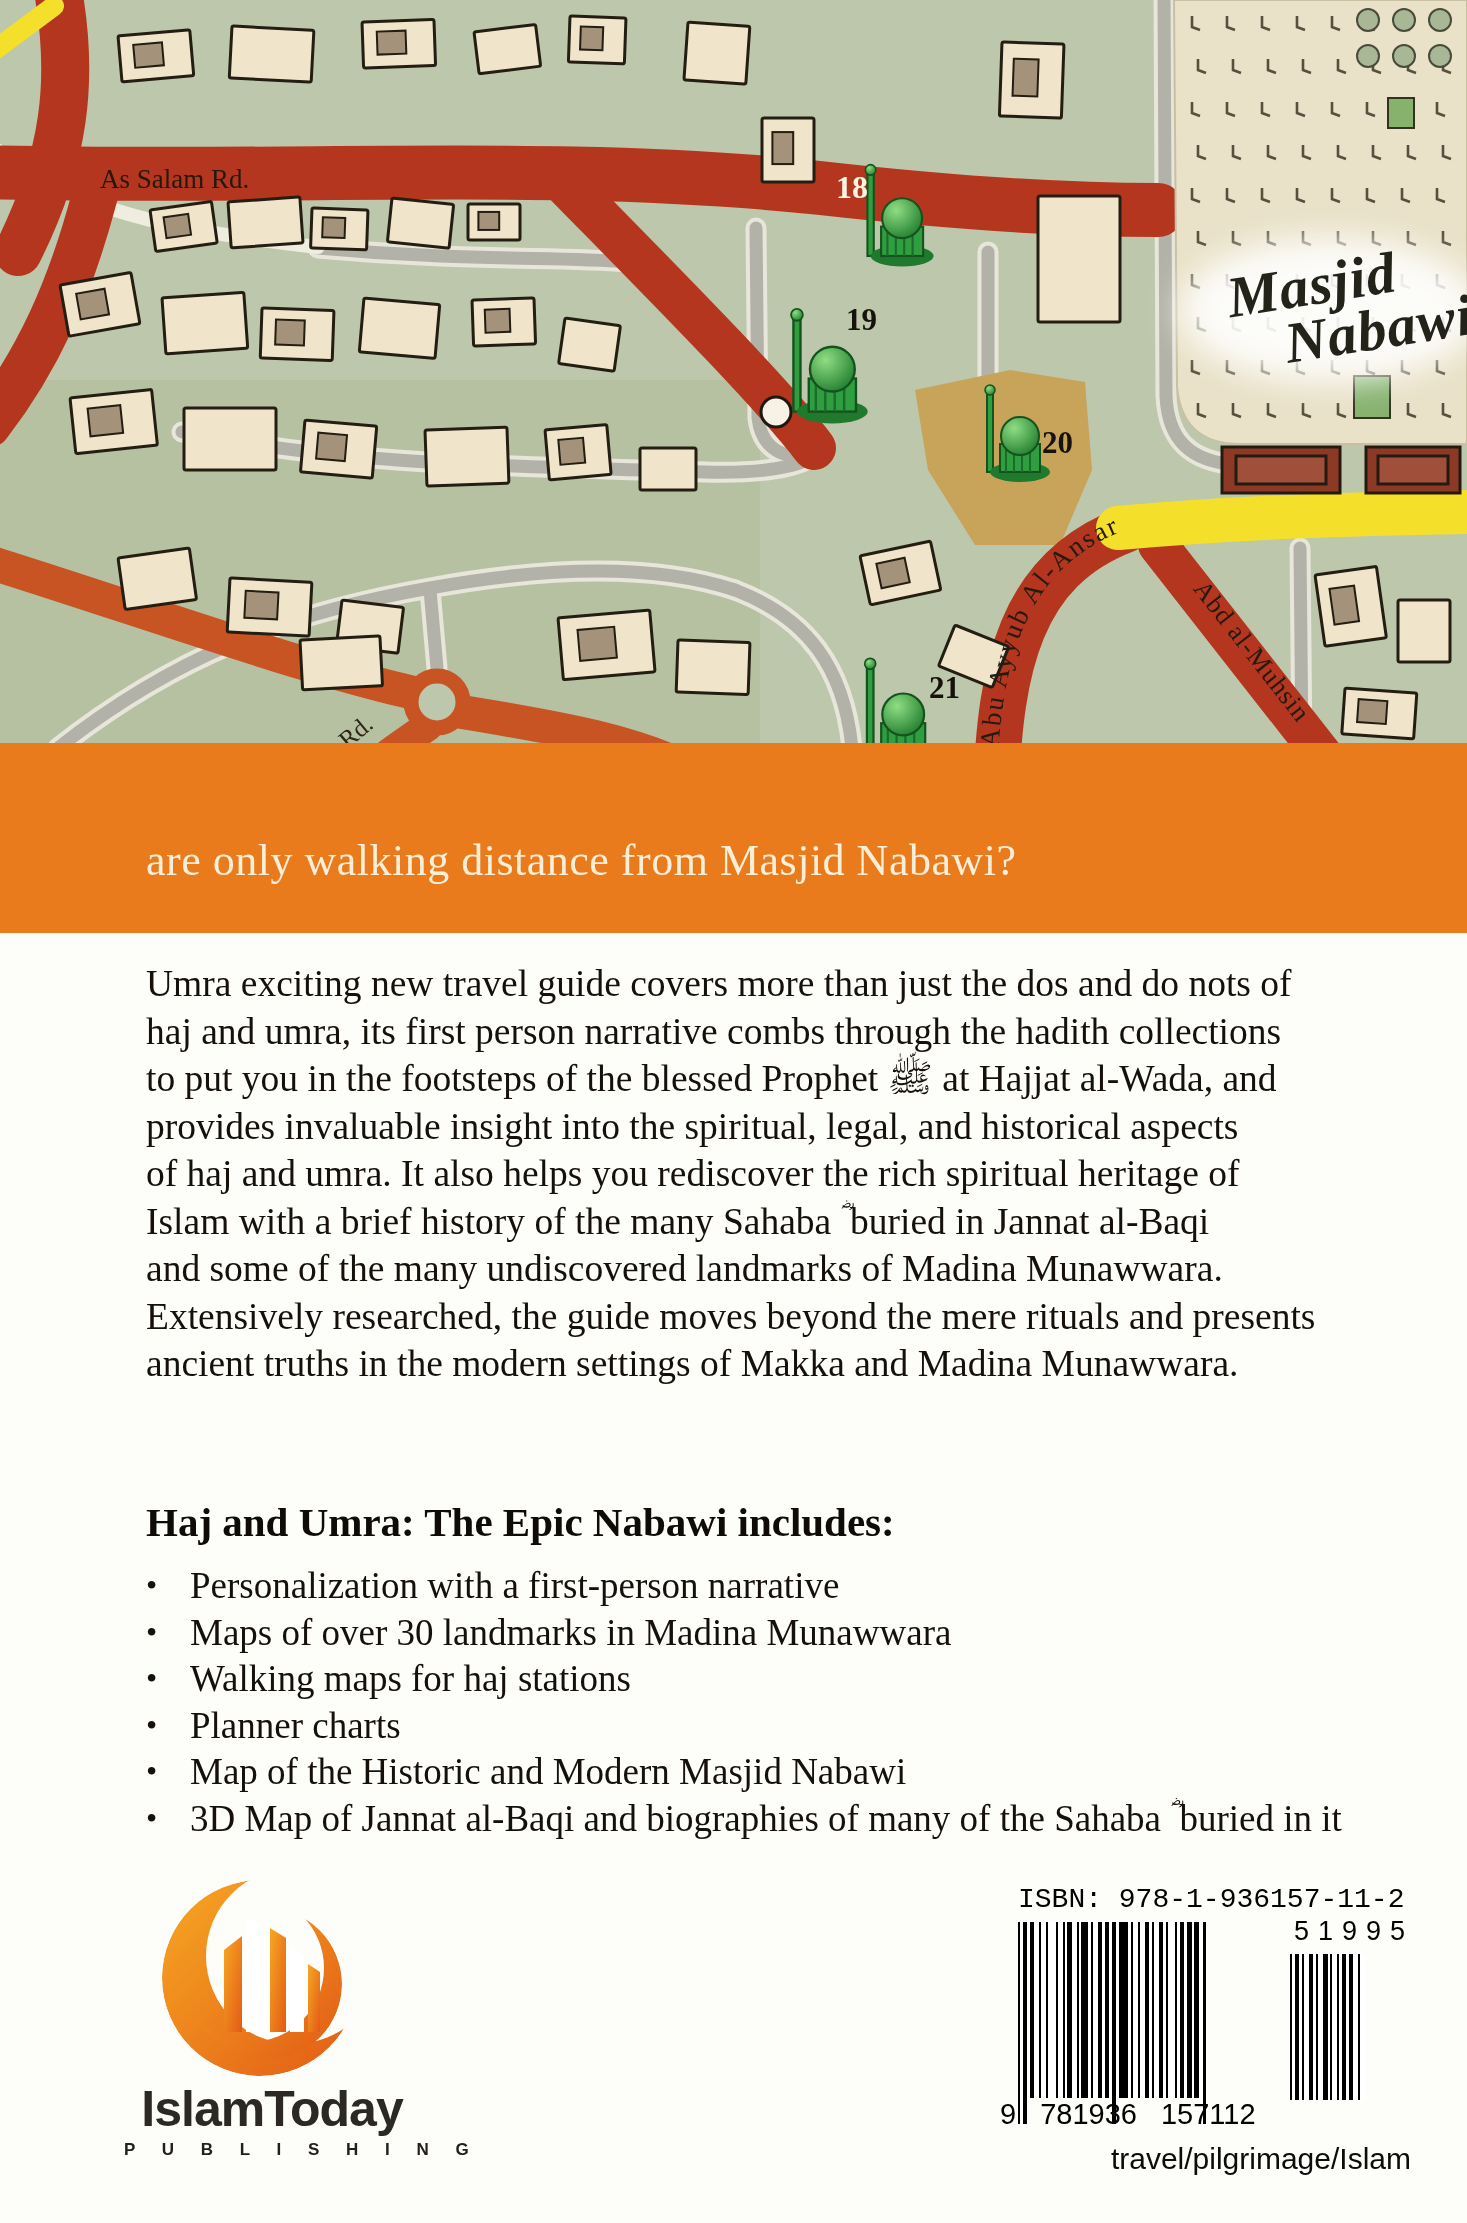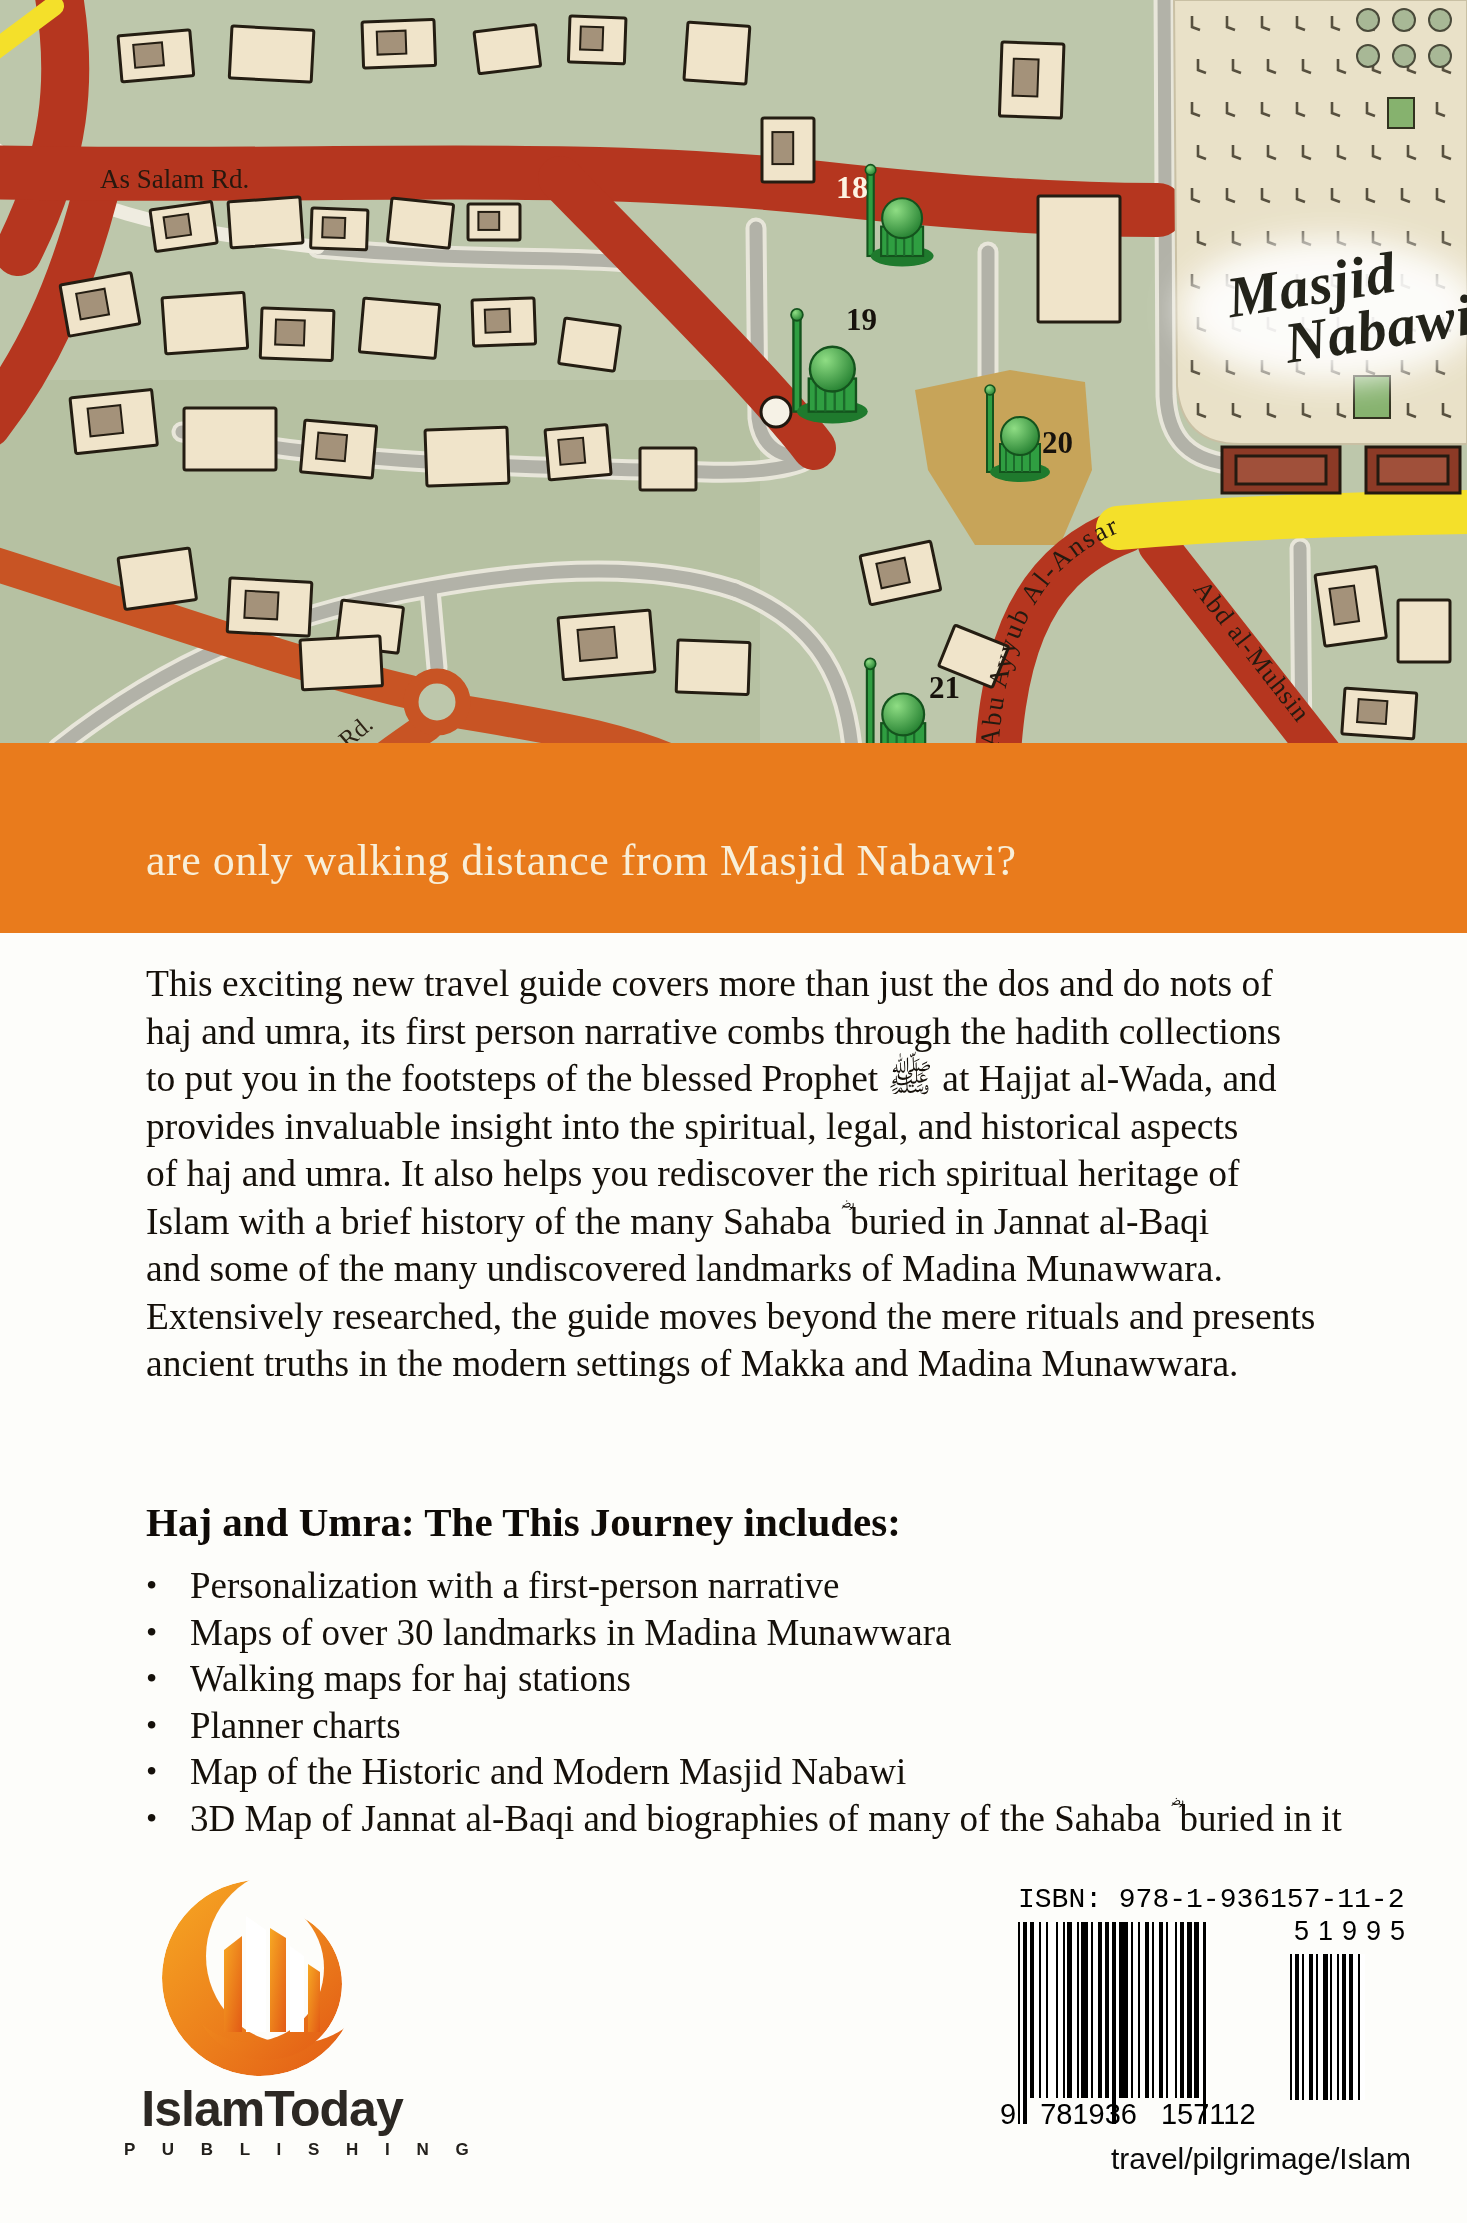--- a/index.html
+++ b/index.html
@@ -368,32 +368,32 @@
       <textPath href="#abdRoad" startOffset="18%">Abd al-Muhsin</textPath>
     </text>
     <text x="326" y="754" font-size="25" fill="#2f2416" transform="rotate(-40 340 748)">b Rd.</text>
   </svg>
 
   <div class="banner">
     <div class="bline b2">are only walking distance from Masjid Nabawi?</div>
   </div>
 
   <div class="desc">
-      <div class="dline">This exciting new travel guide covers more than just the dos and do nots of</div>
+      <div class="dline">Umra exciting new travel guide covers more than just the dos and do nots of</div>
       <div class="dline">haj and umra, its first person narrative combs through the hadith collections</div>
       <div class="dline">to put you in the footsteps of the blessed Prophet ﷺ at Hajjat al-Wada, and</div>
       <div class="dline">provides invaluable insight into the spiritual, legal, and historical aspects</div>
       <div class="dline">of haj and umra. It also helps you rediscover the rich spiritual heritage of</div>
       <div class="dline">Islam with a brief history of the many Sahaba ؓ buried in Jannat al-Baqi</div>
       <div class="dline">and some of the many undiscovered landmarks of Madina Munawwara.</div>
       <div class="dline">Extensively researched, the guide moves beyond the mere rituals and presents</div>
       <div class="dline">ancient truths in the modern settings of Makka and Madina Munawwara.</div>
     </div>
 
-  <div class="inc-head">Haj and Umra: The This Journey includes:</div>
+  <div class="inc-head">Haj and Umra: The Epic Nabawi includes:</div>
   <div class="bullets">
       <div class="brow">
       <span class="bdot">•</span>
       <span>Personalization with a first-person narrative</span>
     </div>
       <div class="brow">
       <span class="bdot">•</span>
       <span>Maps of over 30 landmarks in Madina Munawwara</span>
     </div>
       <div class="brow">

